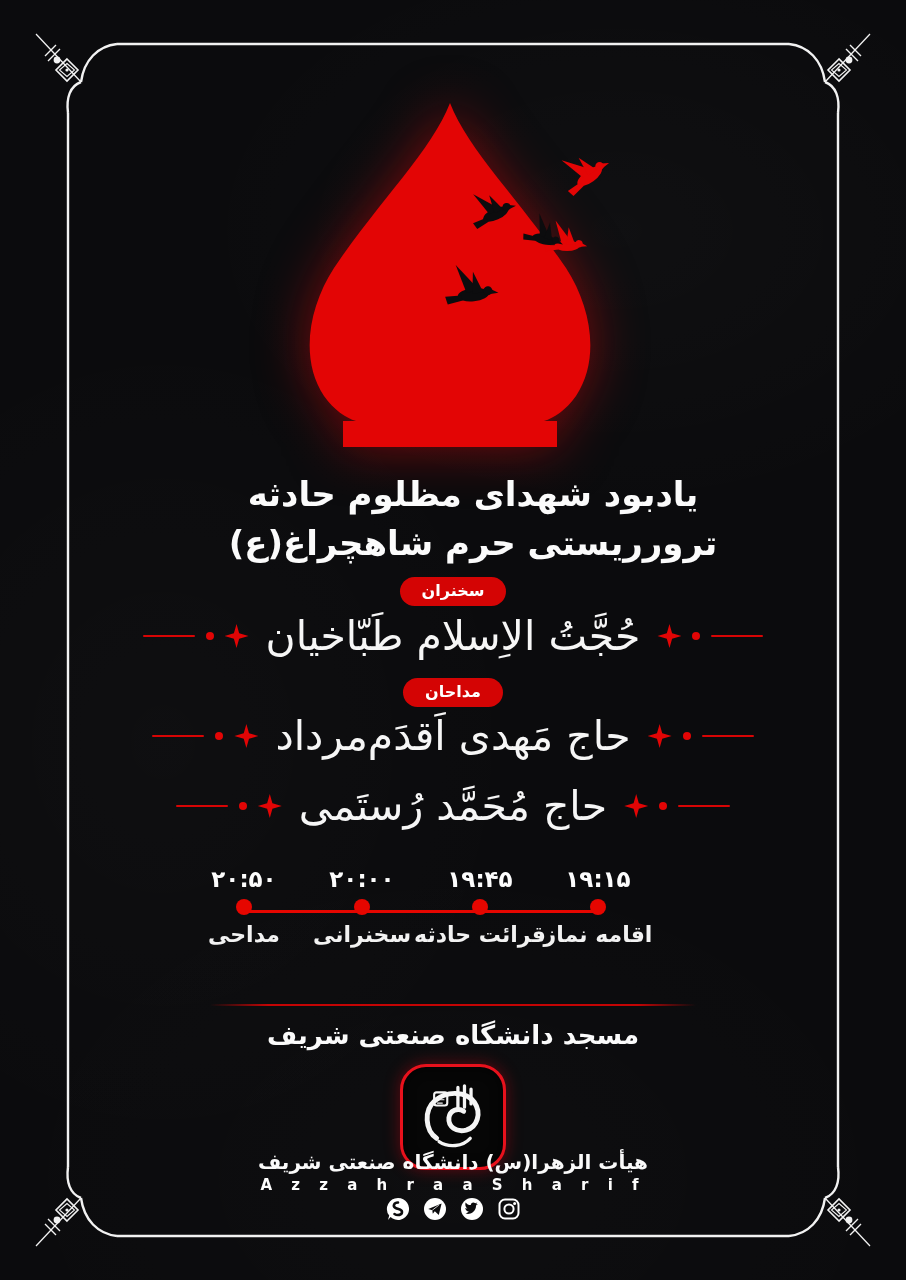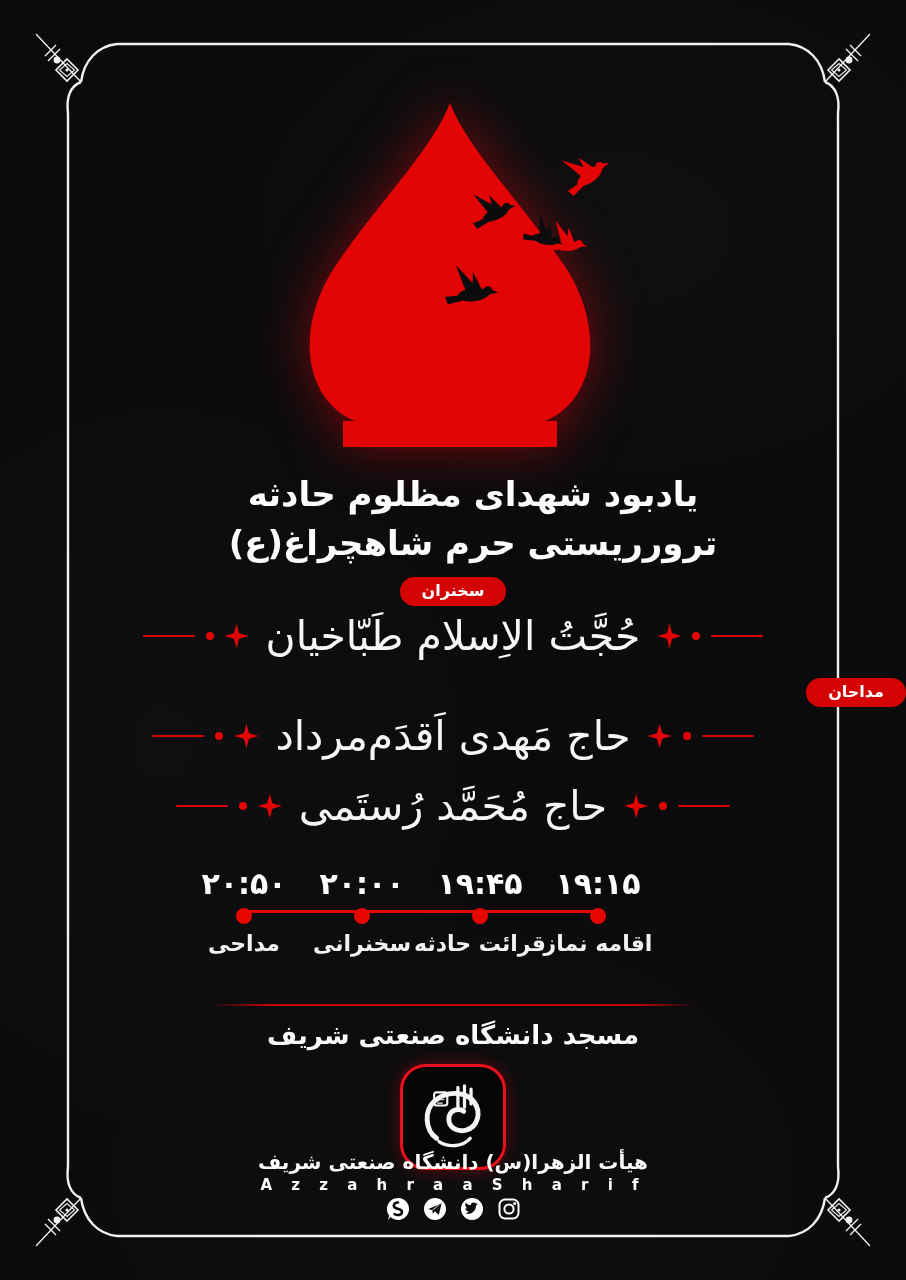--- a/index.html
+++ b/index.html
@@ -33,21 +33,21 @@
     clip-path:polygon(50% 0,61% 39%,100% 50%,61% 61%,50% 100%,39% 61%,0 50%,39% 39%);
   }
   .name-text{font-size:41px;font-weight:400;color:#f6f6f6;padding:0 6px;white-space:nowrap;}
   
   .timeline{
     position:absolute;left:50%;top:866px;transform:translateX(calc(-50% - 32px));
     width:472px;direction:ltr;
   }
   .tl-row{display:flex;}
   .tl-stop{width:118px;display:flex;flex-direction:column;align-items:center;}
-  .tl-time{font-size:30px;font-weight:700;color:#fdfdfd;margin-bottom:7px;}
+  .tl-time{font-size:23px;font-weight:700;color:#fdfdfd;margin-bottom:7px;}
   .tl-dot{width:16px;height:16px;border-radius:50%;background:#e60600;position:relative;z-index:2;}
   .tl-label{font-size:22px;font-weight:700;color:#f2f2f2;margin-top:7px;white-space:nowrap;text-align:right;}
   .tl-line{position:absolute;top:44px;left:59px;right:59px;height:3px;background:#e60600;z-index:1;}
   
   .date-line{font-size:26px;font-weight:700;color:#fbfbfb;}
   .red-divider{position:absolute;left:50%;transform:translateX(-50%);top:1004px;width:486px;height:2px;
     background:linear-gradient(90deg,transparent,#c40404 12%,#c40404 88%,transparent);}
   .location-line{font-size:26px;font-weight:700;color:#fbfbfb;}
   
   .logo-box{
@@ -132,21 +132,21 @@
       <span class="orn-line"></span>
       <span class="orn-dot"></span>
       <span class="orn-star"></span>
       <span class="name-text rtl">حُجَّتُ الاِسلام طَبّاخیان</span>
       <span class="orn-star"></span>
       <span class="orn-dot"></span>
       <span class="orn-line"></span>
     </div>
   </div>
 
-  <div class="abs" style="top:678px;text-align:right;">
+  <div class="abs" style="top:678px;">
     <span class="badge">مداحان</span>
   </div>
   <div class="abs" style="top:712px;">
     <div class="name-row">
       <span class="orn-line"></span>
       <span class="orn-dot"></span>
       <span class="orn-star"></span>
       <span class="name-text rtl">حاج مَهدی اَقدَم‌مرداد</span>
       <span class="orn-star"></span>
       <span class="orn-dot"></span>

